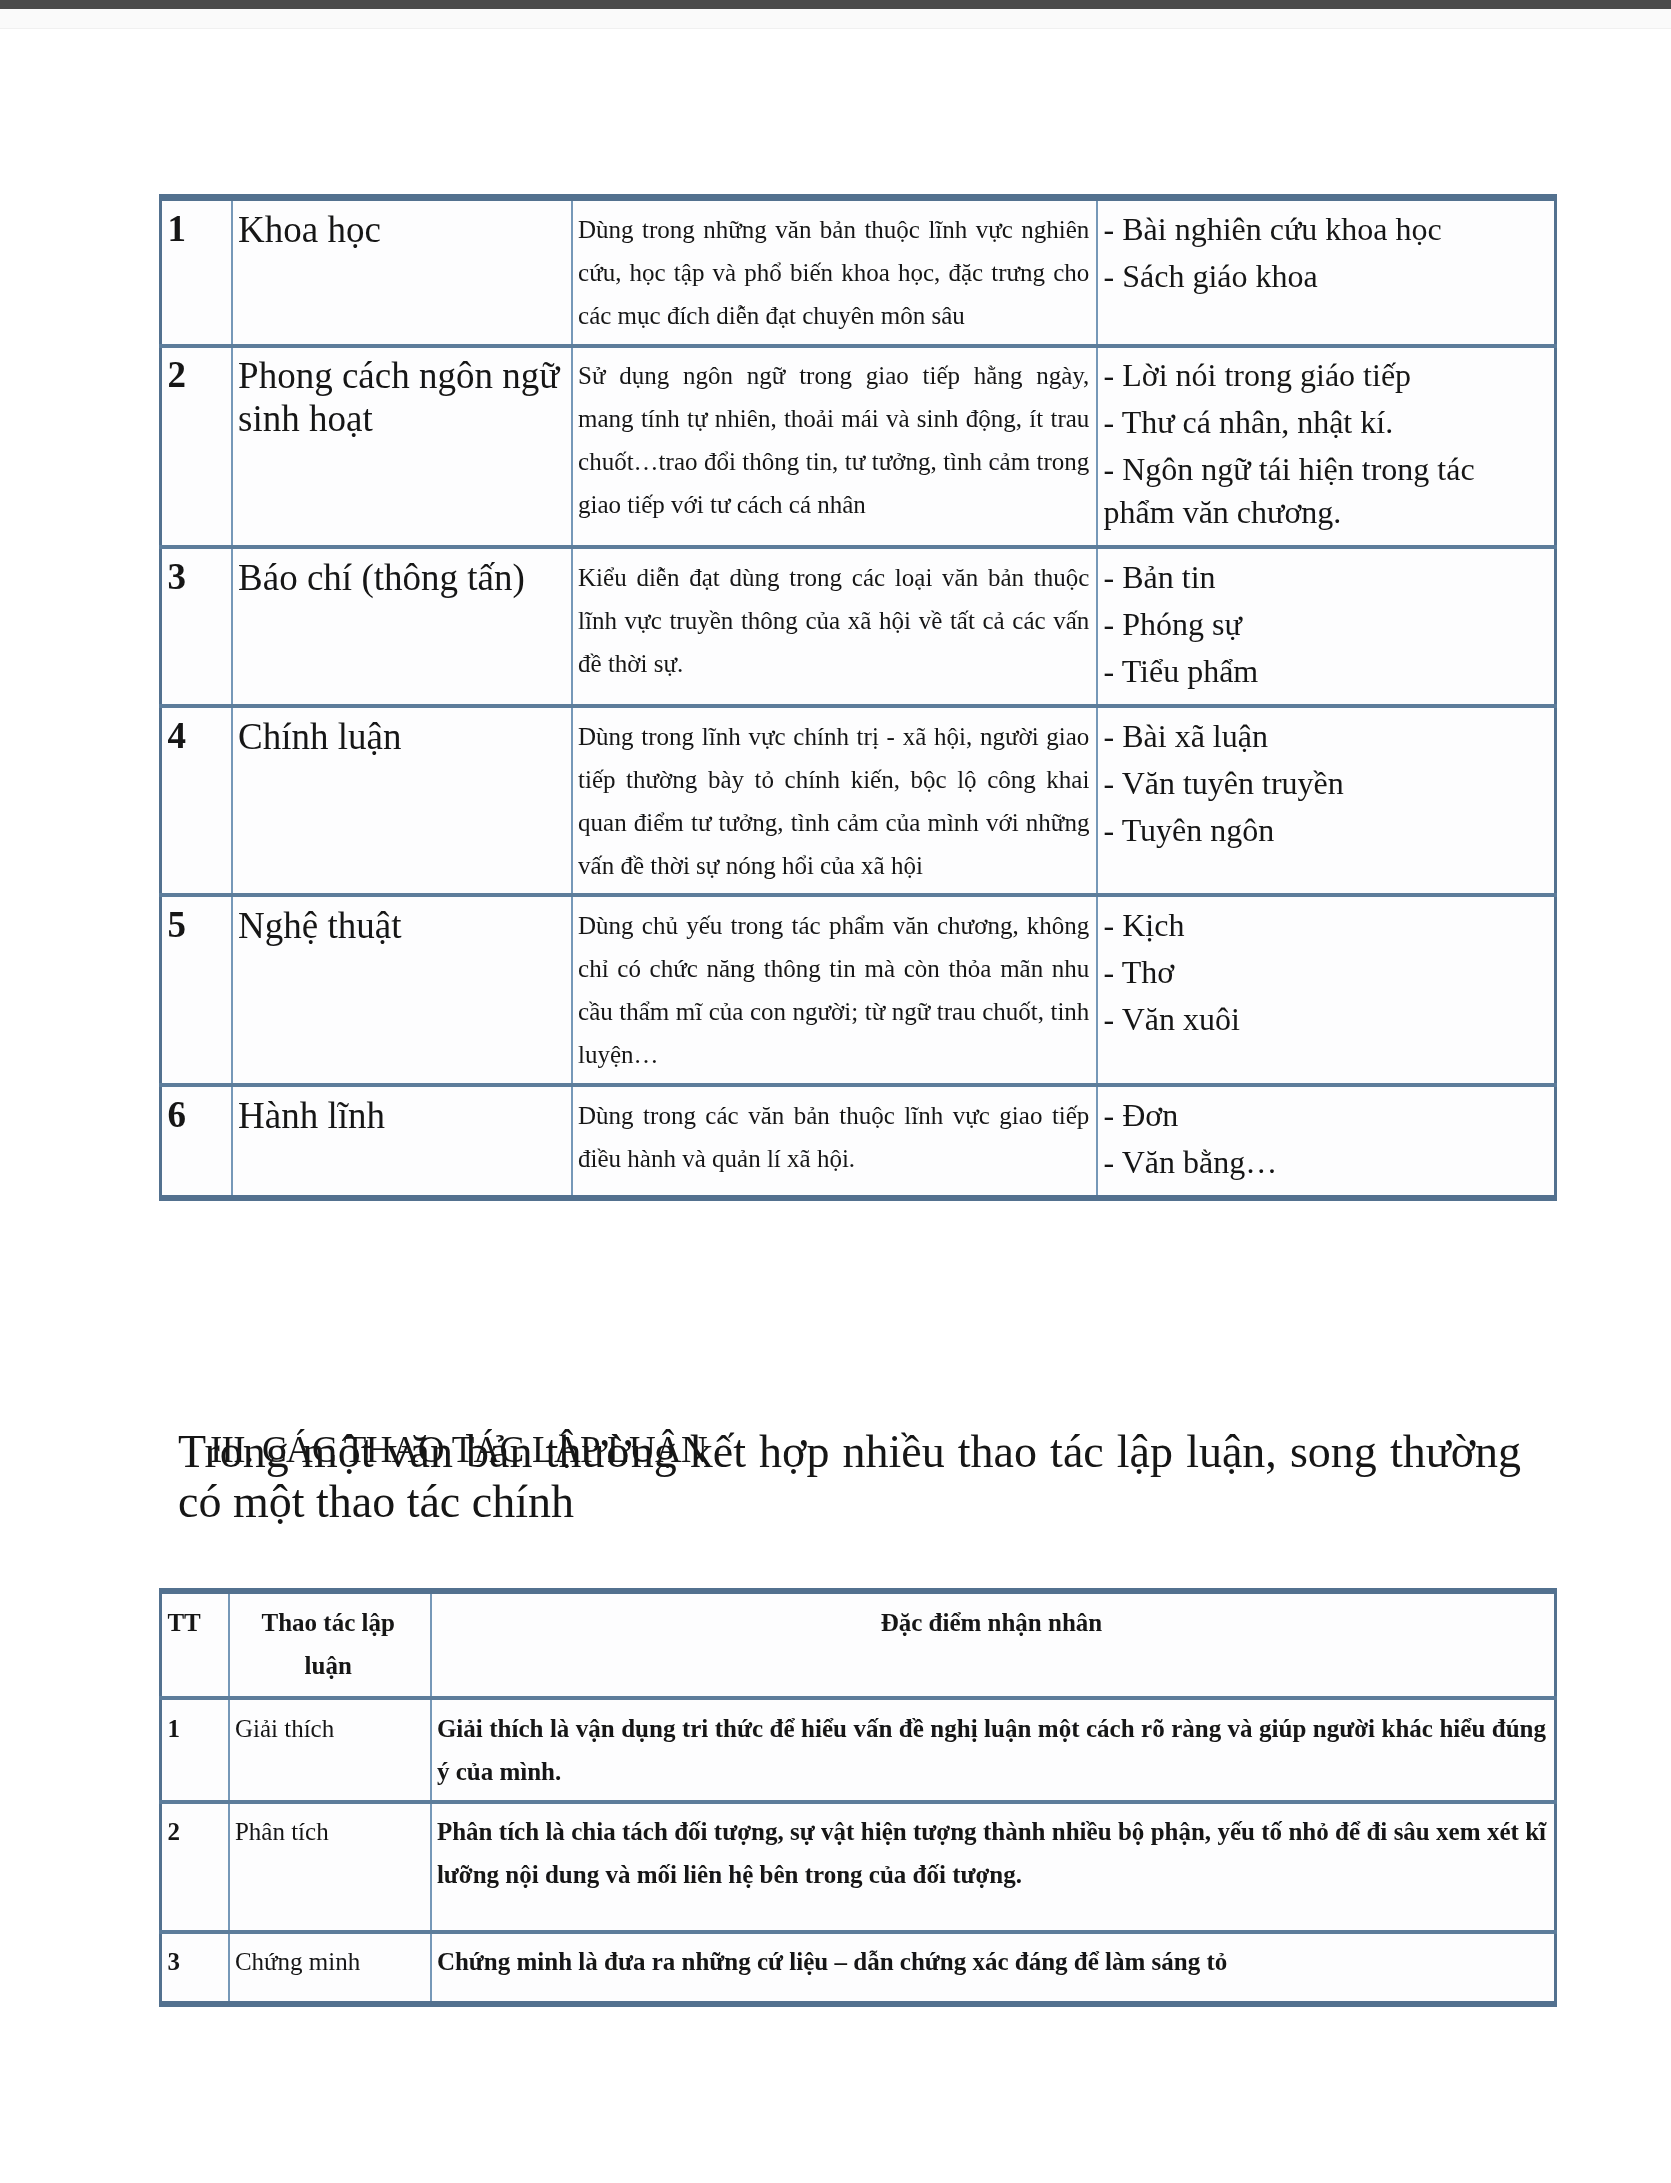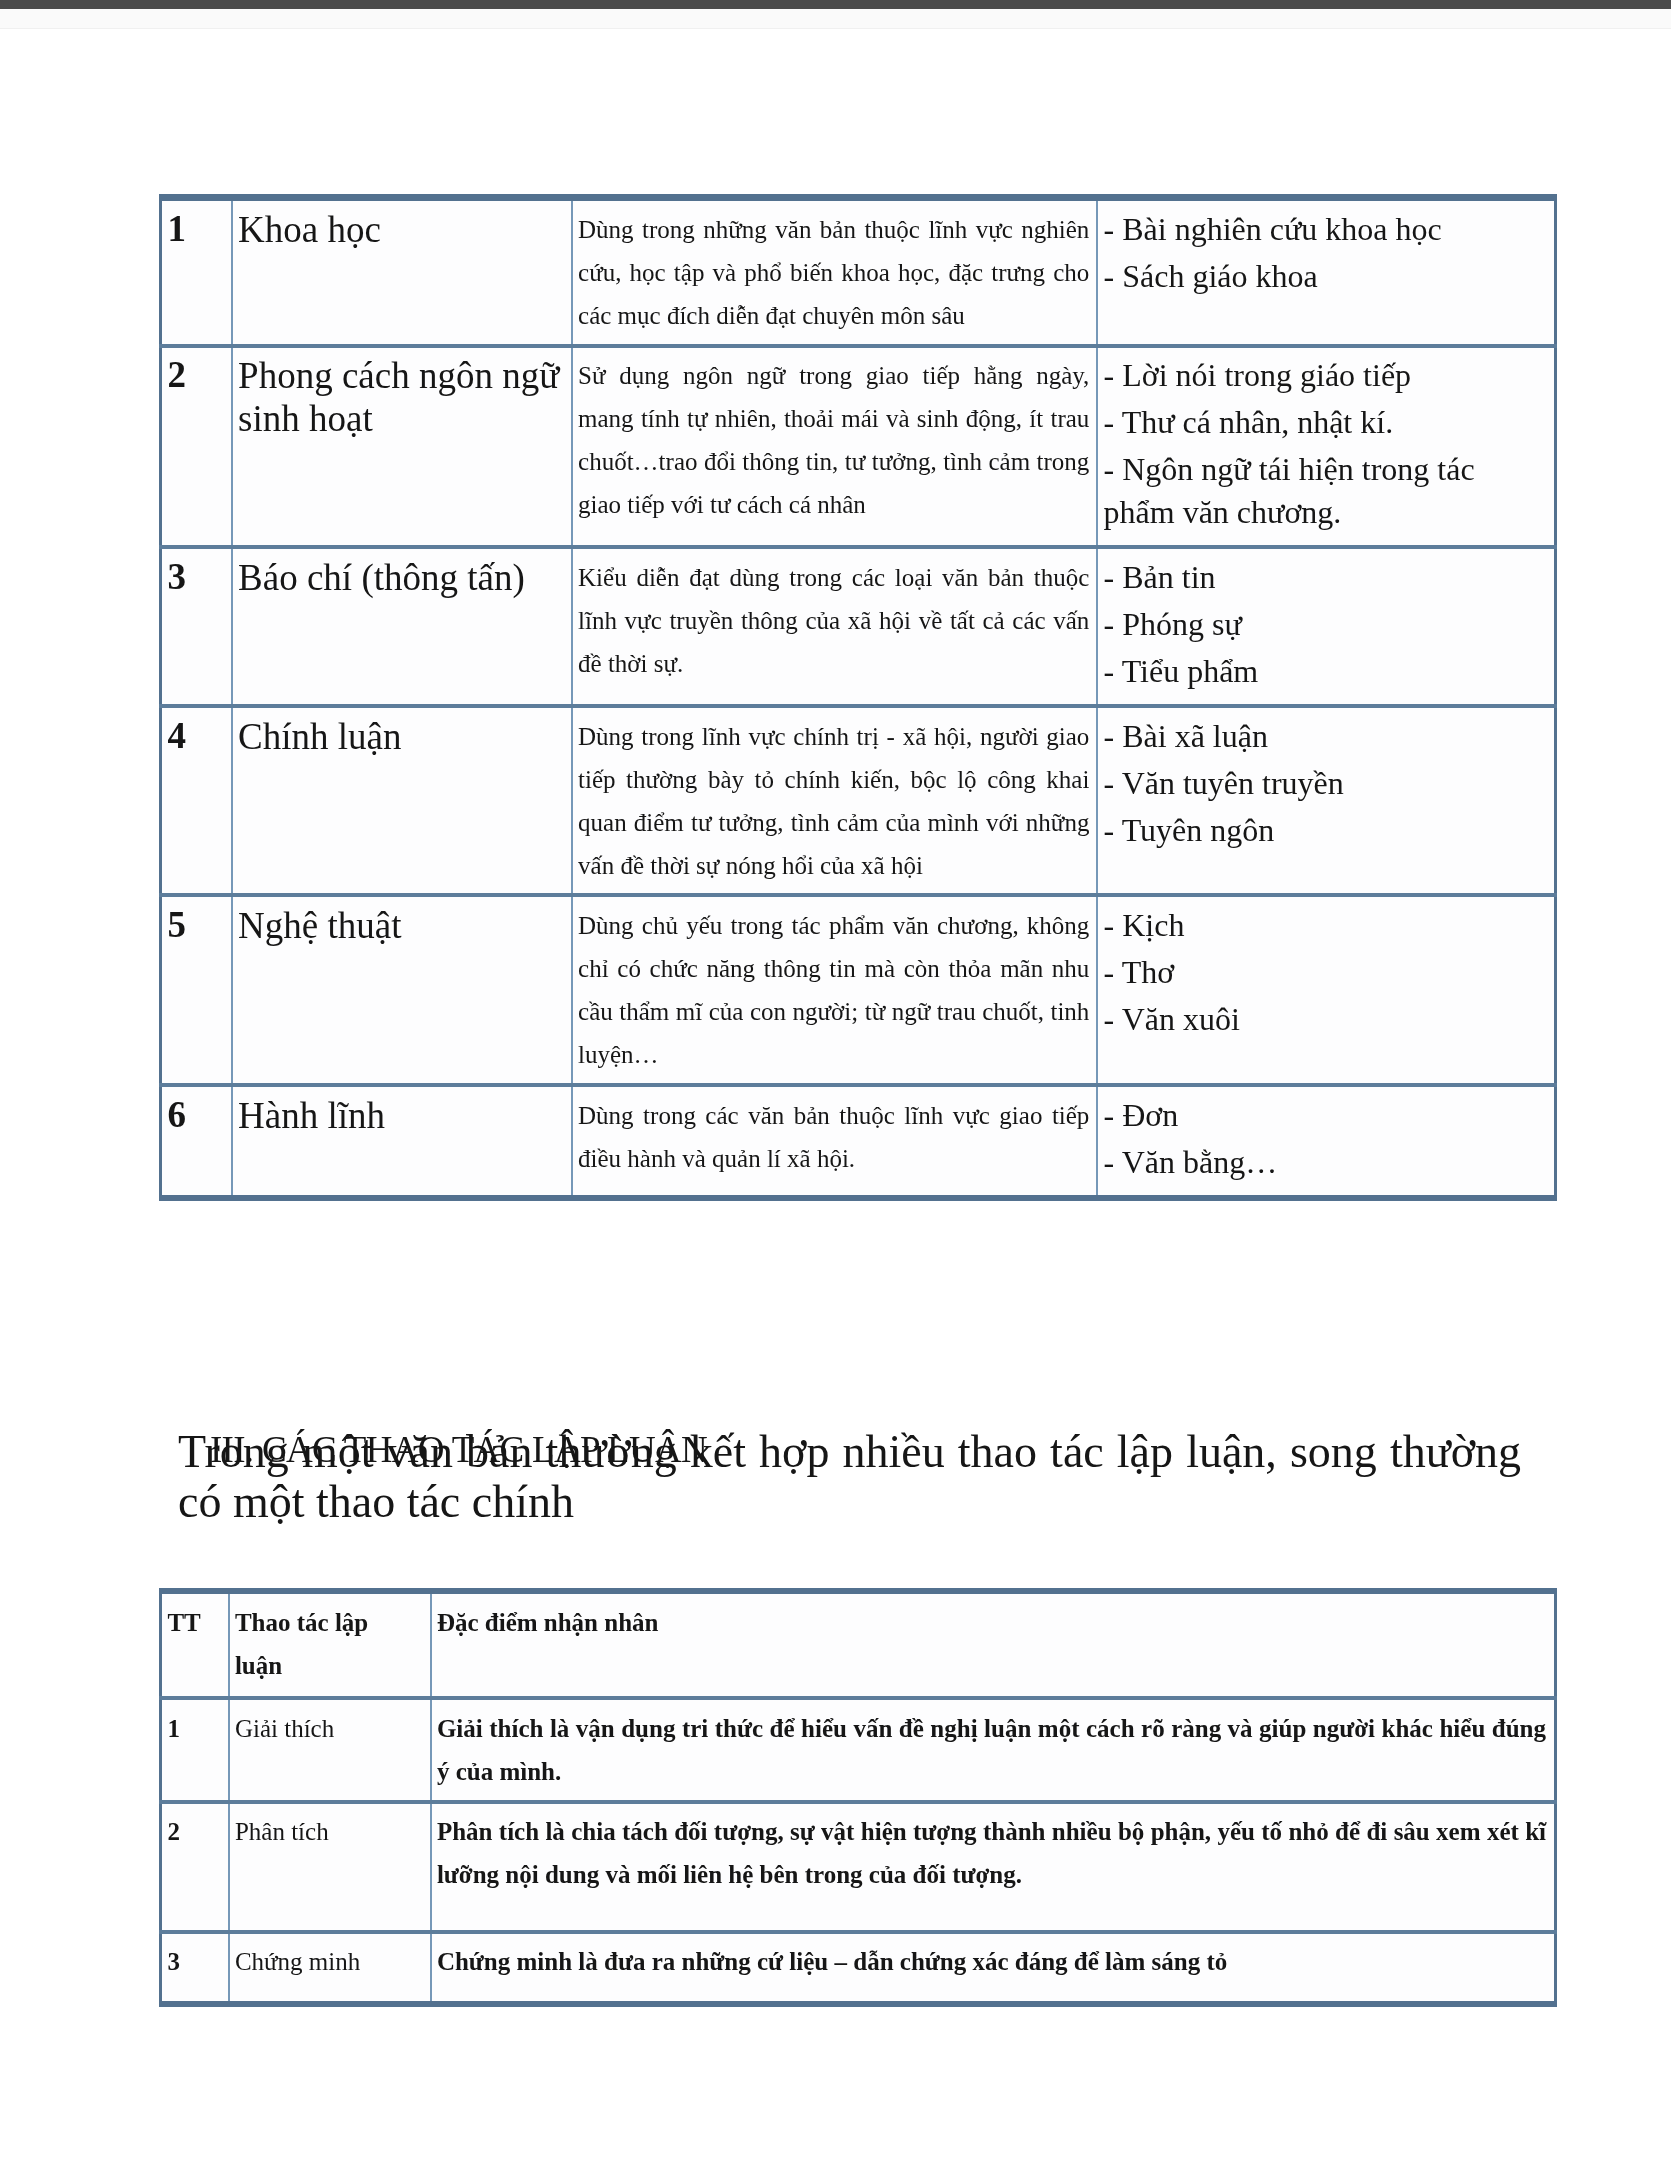--- a/index.html
+++ b/index.html
@@ -72,21 +72,21 @@
   .t2 td {
     border: 2px solid #7698b8;
     border-bottom: 4.7px solid #5d7d9b;
     padding: 6.8px 8px 6.8px 5.4px;
     font-size: 25px; line-height: 43px;
   }
   .t2 .c-num  { width: 68px; font-weight: bold; }
   .t2 .c-name { width: 202px; }
   .t2 .c-feat { text-align: justify; font-weight: bold; }
   .t2 .hdr td { font-weight: bold; }
-  .t2 .hdr .c-name, .t2 .hdr .c-feat { }
+  .t2 .hdr .c-name, .t2 .hdr .c-feat { text-align: center; }
   .t2 .hdr td { height: 107px; }
   .t2 .r1 td { height: 100px; }
   .t2 .r2 td { height: 130px; }
   .t2 .r3 td { height: 72px; }
 </style>
 </head>
 <body>
 
 <div class="topbar"></div>
 <div class="substrip"></div>

